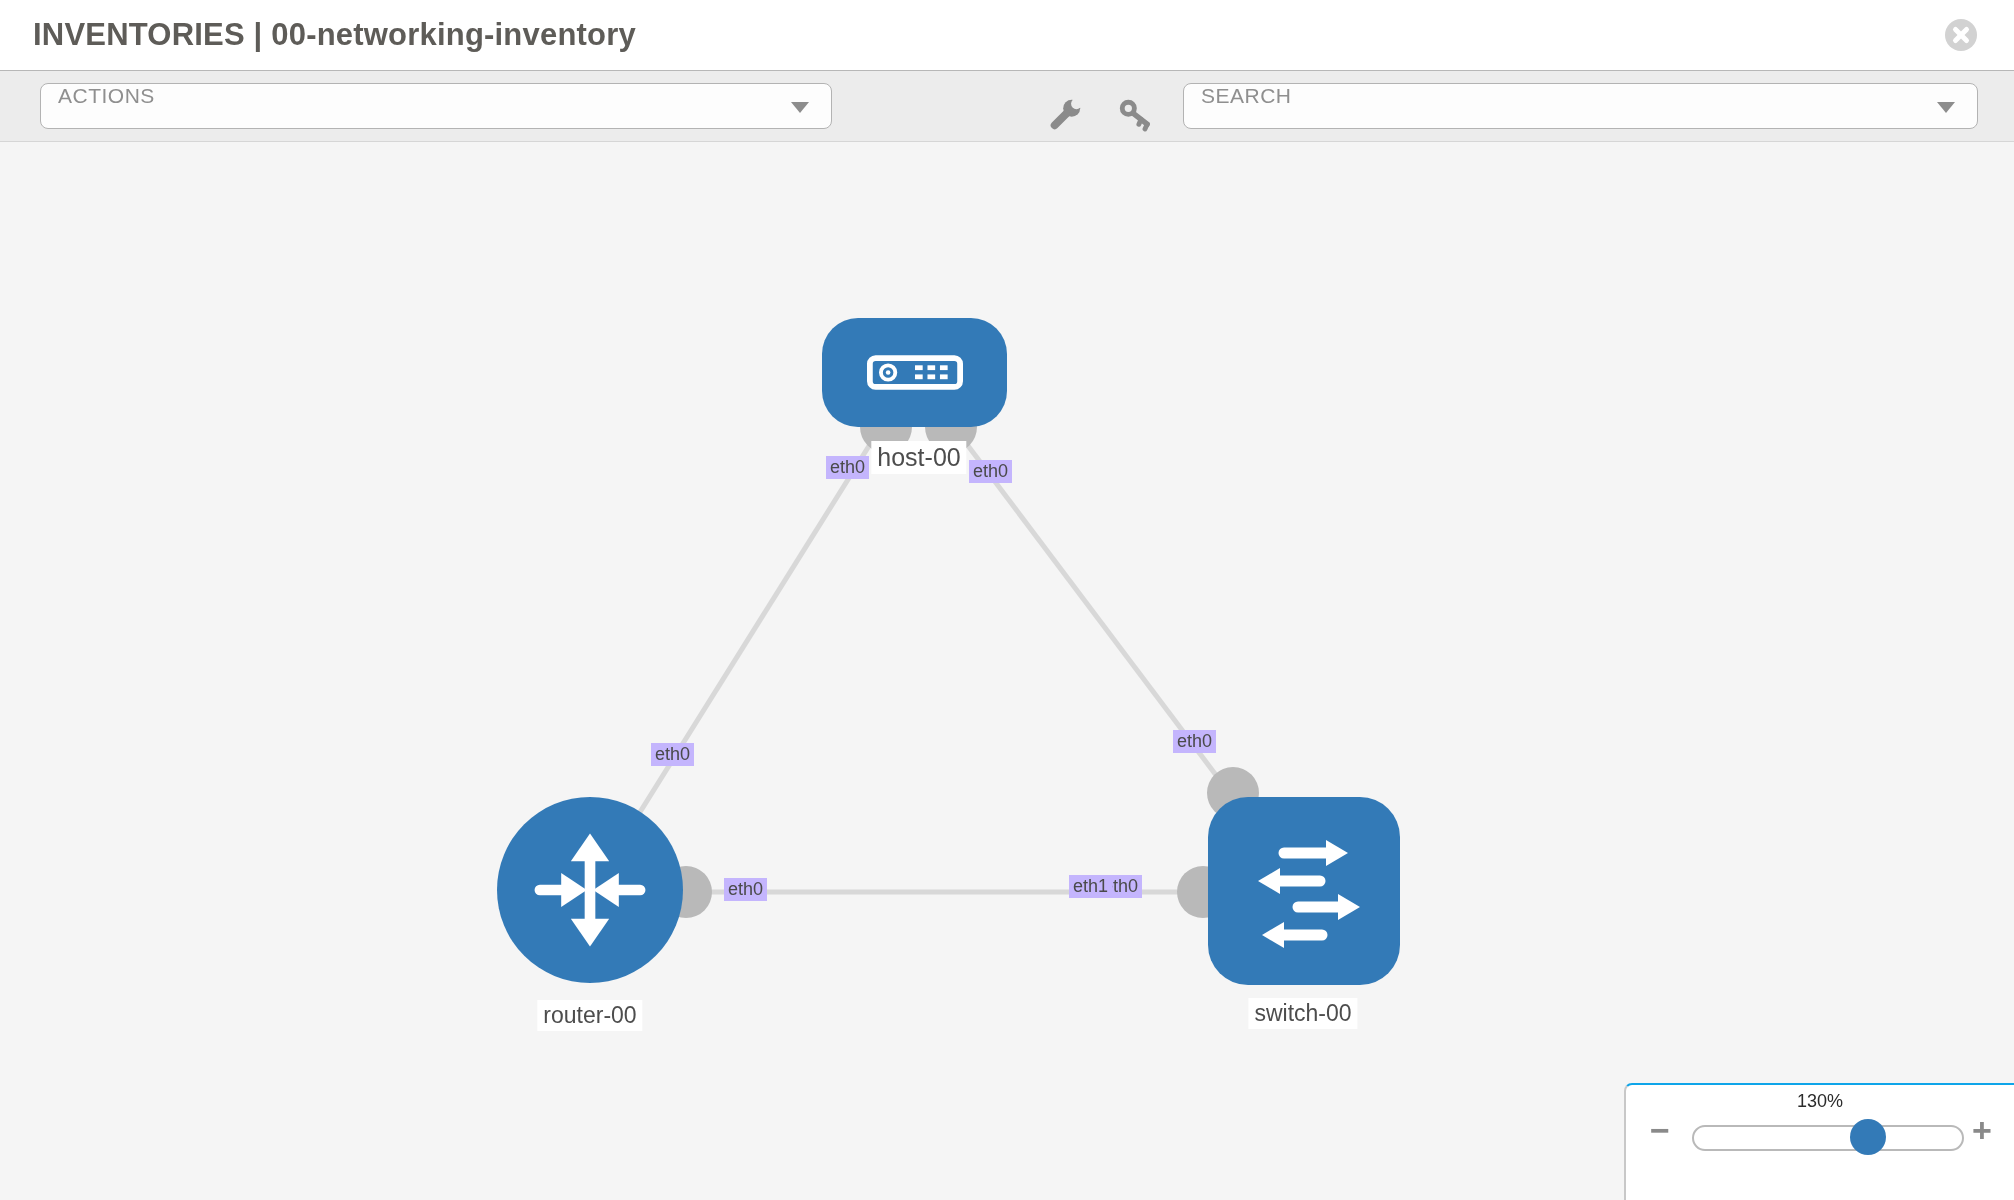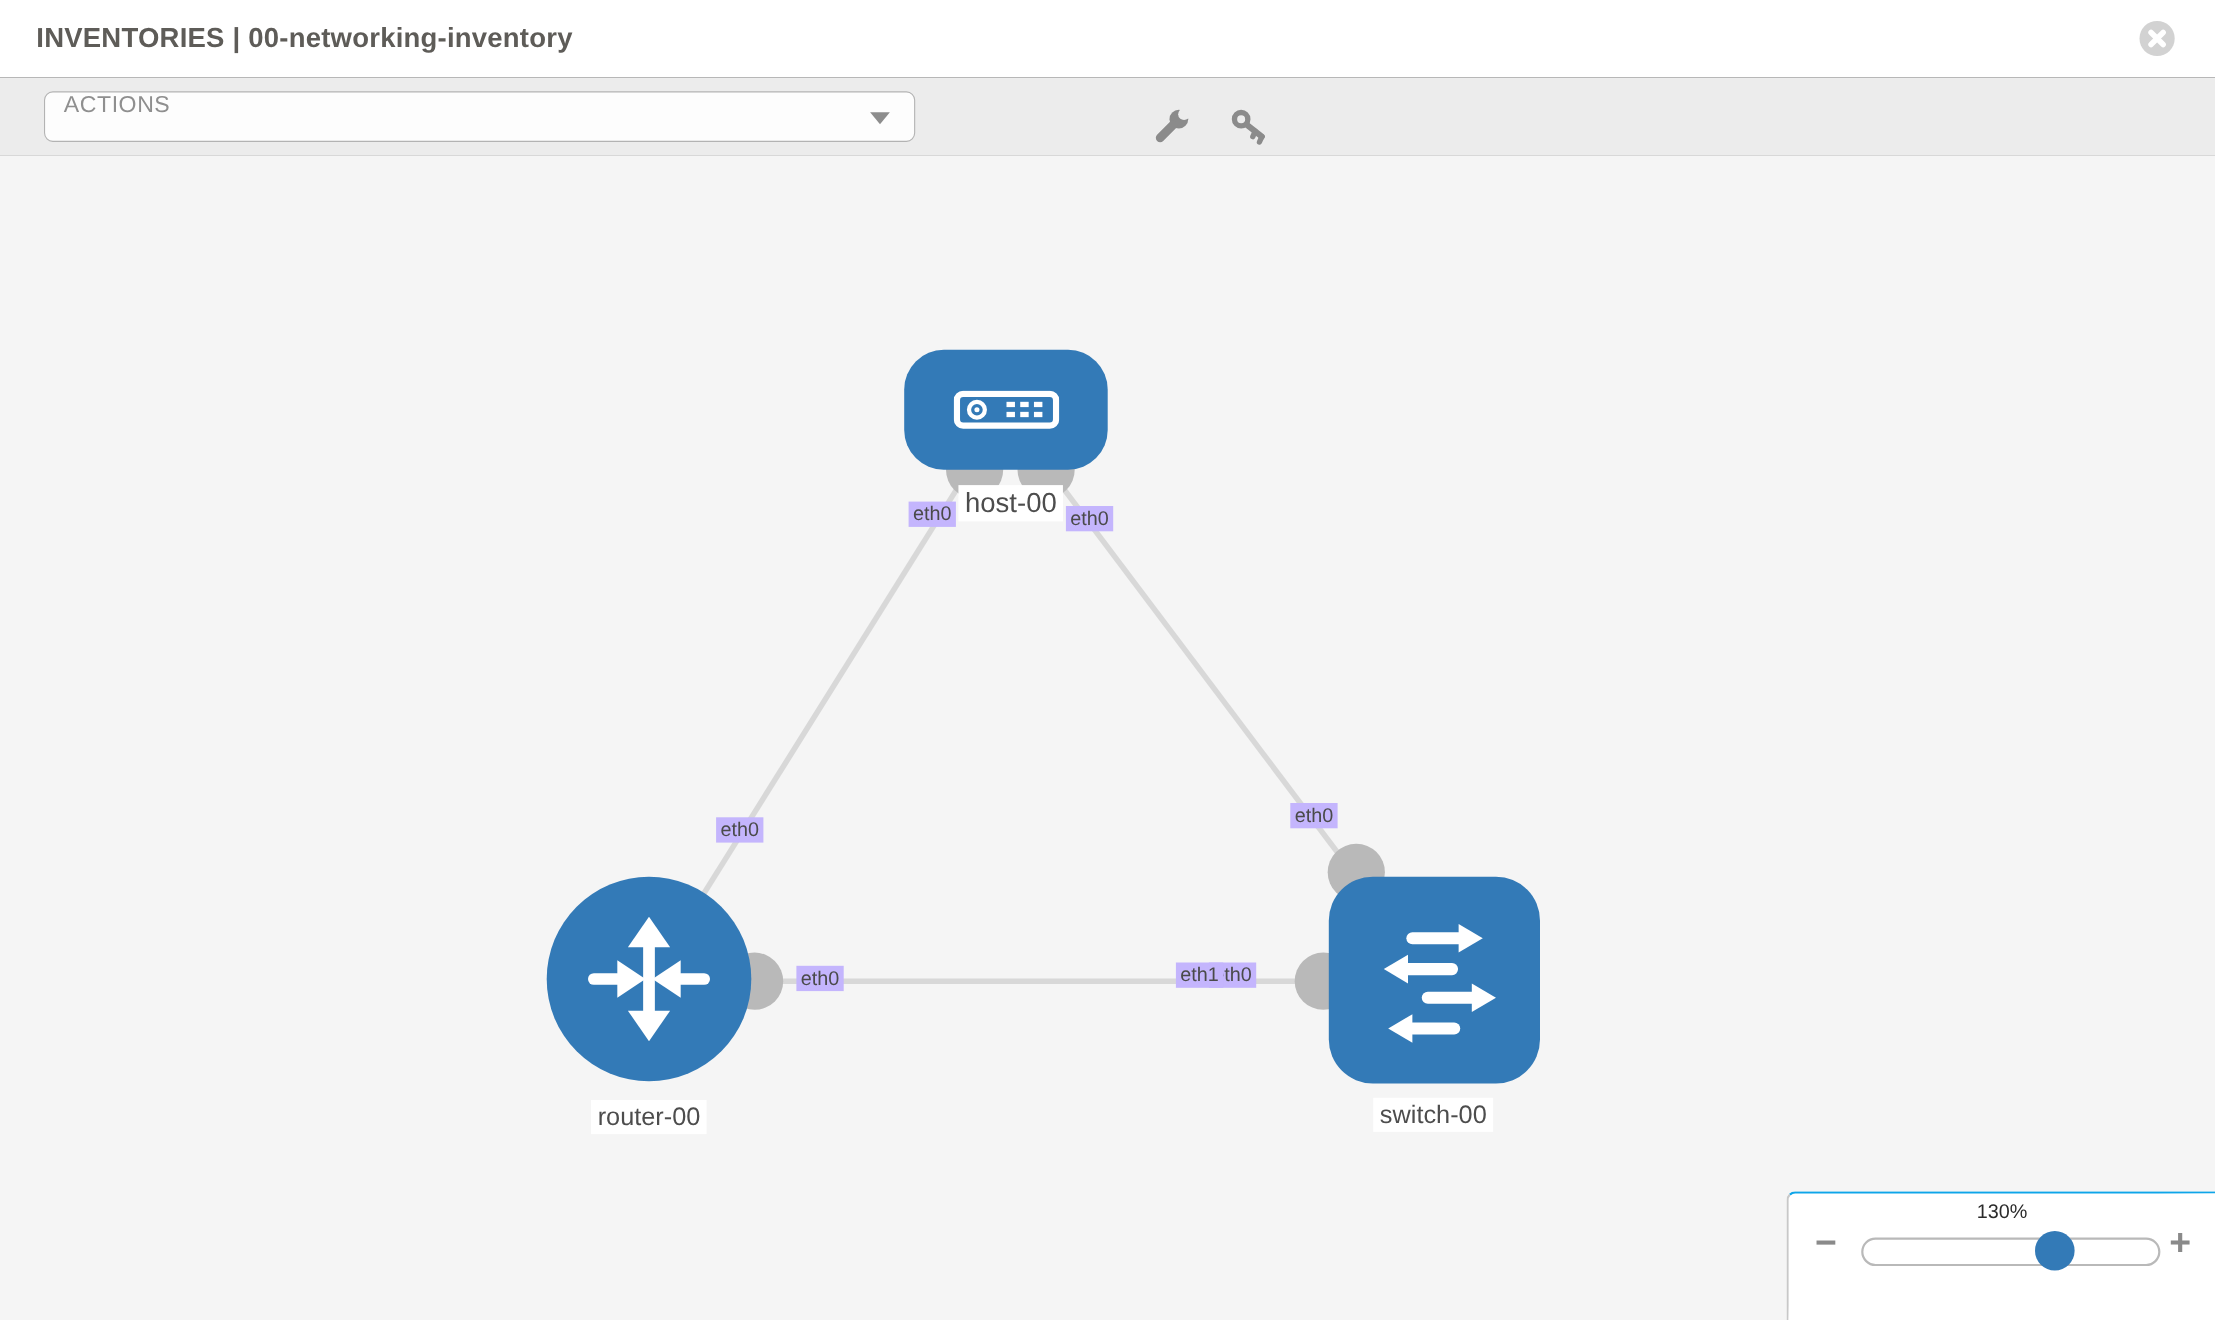--- a/index.html
+++ b/index.html
@@ -10,21 +10,21 @@
   }
   #app{position:relative;width:2014px;height:1200px;}
 
   
   .header{
     position:absolute;left:0;top:0;width:2014px;height:70px;
     background:#ffffff;border-bottom:1px solid #b7b7b7;
     display:flex;align-items:center;
   }
   .page-title{
-    margin:0 16px 0 33px;font-size:25px;font-weight:bold;color:#5e5c58;
+    margin:0 16px 0 33px;font-size:31px;font-weight:bold;color:#5e5c58;
     letter-spacing:.2px;
   }
   .close-btn{
     position:absolute;right:37px;top:19px;width:32px;height:32px;
     border-radius:50%;background:#d2d2d2;cursor:pointer;
     display:flex;align-items:center;justify-content:center;
   }
 
   
   .toolbar{
@@ -131,20 +131,24 @@
 
     <button class="tool-btn key">
       <svg width="34" height="34" viewBox="0 0 28 28">
         <circle cx="8.5" cy="8.5" r="5" fill="none" stroke="#8b8b8b" stroke-width="4"></circle>
         <line x1="12.6" y1="12.6" x2="24" y2="21.6" stroke="#8b8b8b" stroke-width="4.5" stroke-linecap="round"></line>
         <line x1="19" y1="17.6" x2="17.2" y2="21.6" stroke="#8b8b8b" stroke-width="4" stroke-linecap="round"></line>
         <line x1="24" y1="21.6" x2="22.2" y2="25.6" stroke="#8b8b8b" stroke-width="4" stroke-linecap="round"></line>
       </svg>
     </button>
 
+    <div class="select search">
+      <span class="sel-text">SEARCH</span>
+      <span class="caret"></span>
+    </div>
   </div>
 
   <div class="canvas">
 
     <svg class="links-layer" width="2014" height="1058" viewBox="0 0 2014 1058">
 
       <line x1="914" y1="232" x2="590" y2="750" stroke="#d8d8d8" stroke-width="5"></line>
       <line x1="914" y1="232" x2="1304" y2="750" stroke="#d8d8d8" stroke-width="5"></line>
       <line x1="590" y1="750" x2="1304" y2="750" stroke="#d8d8d8" stroke-width="5"></line>
 

